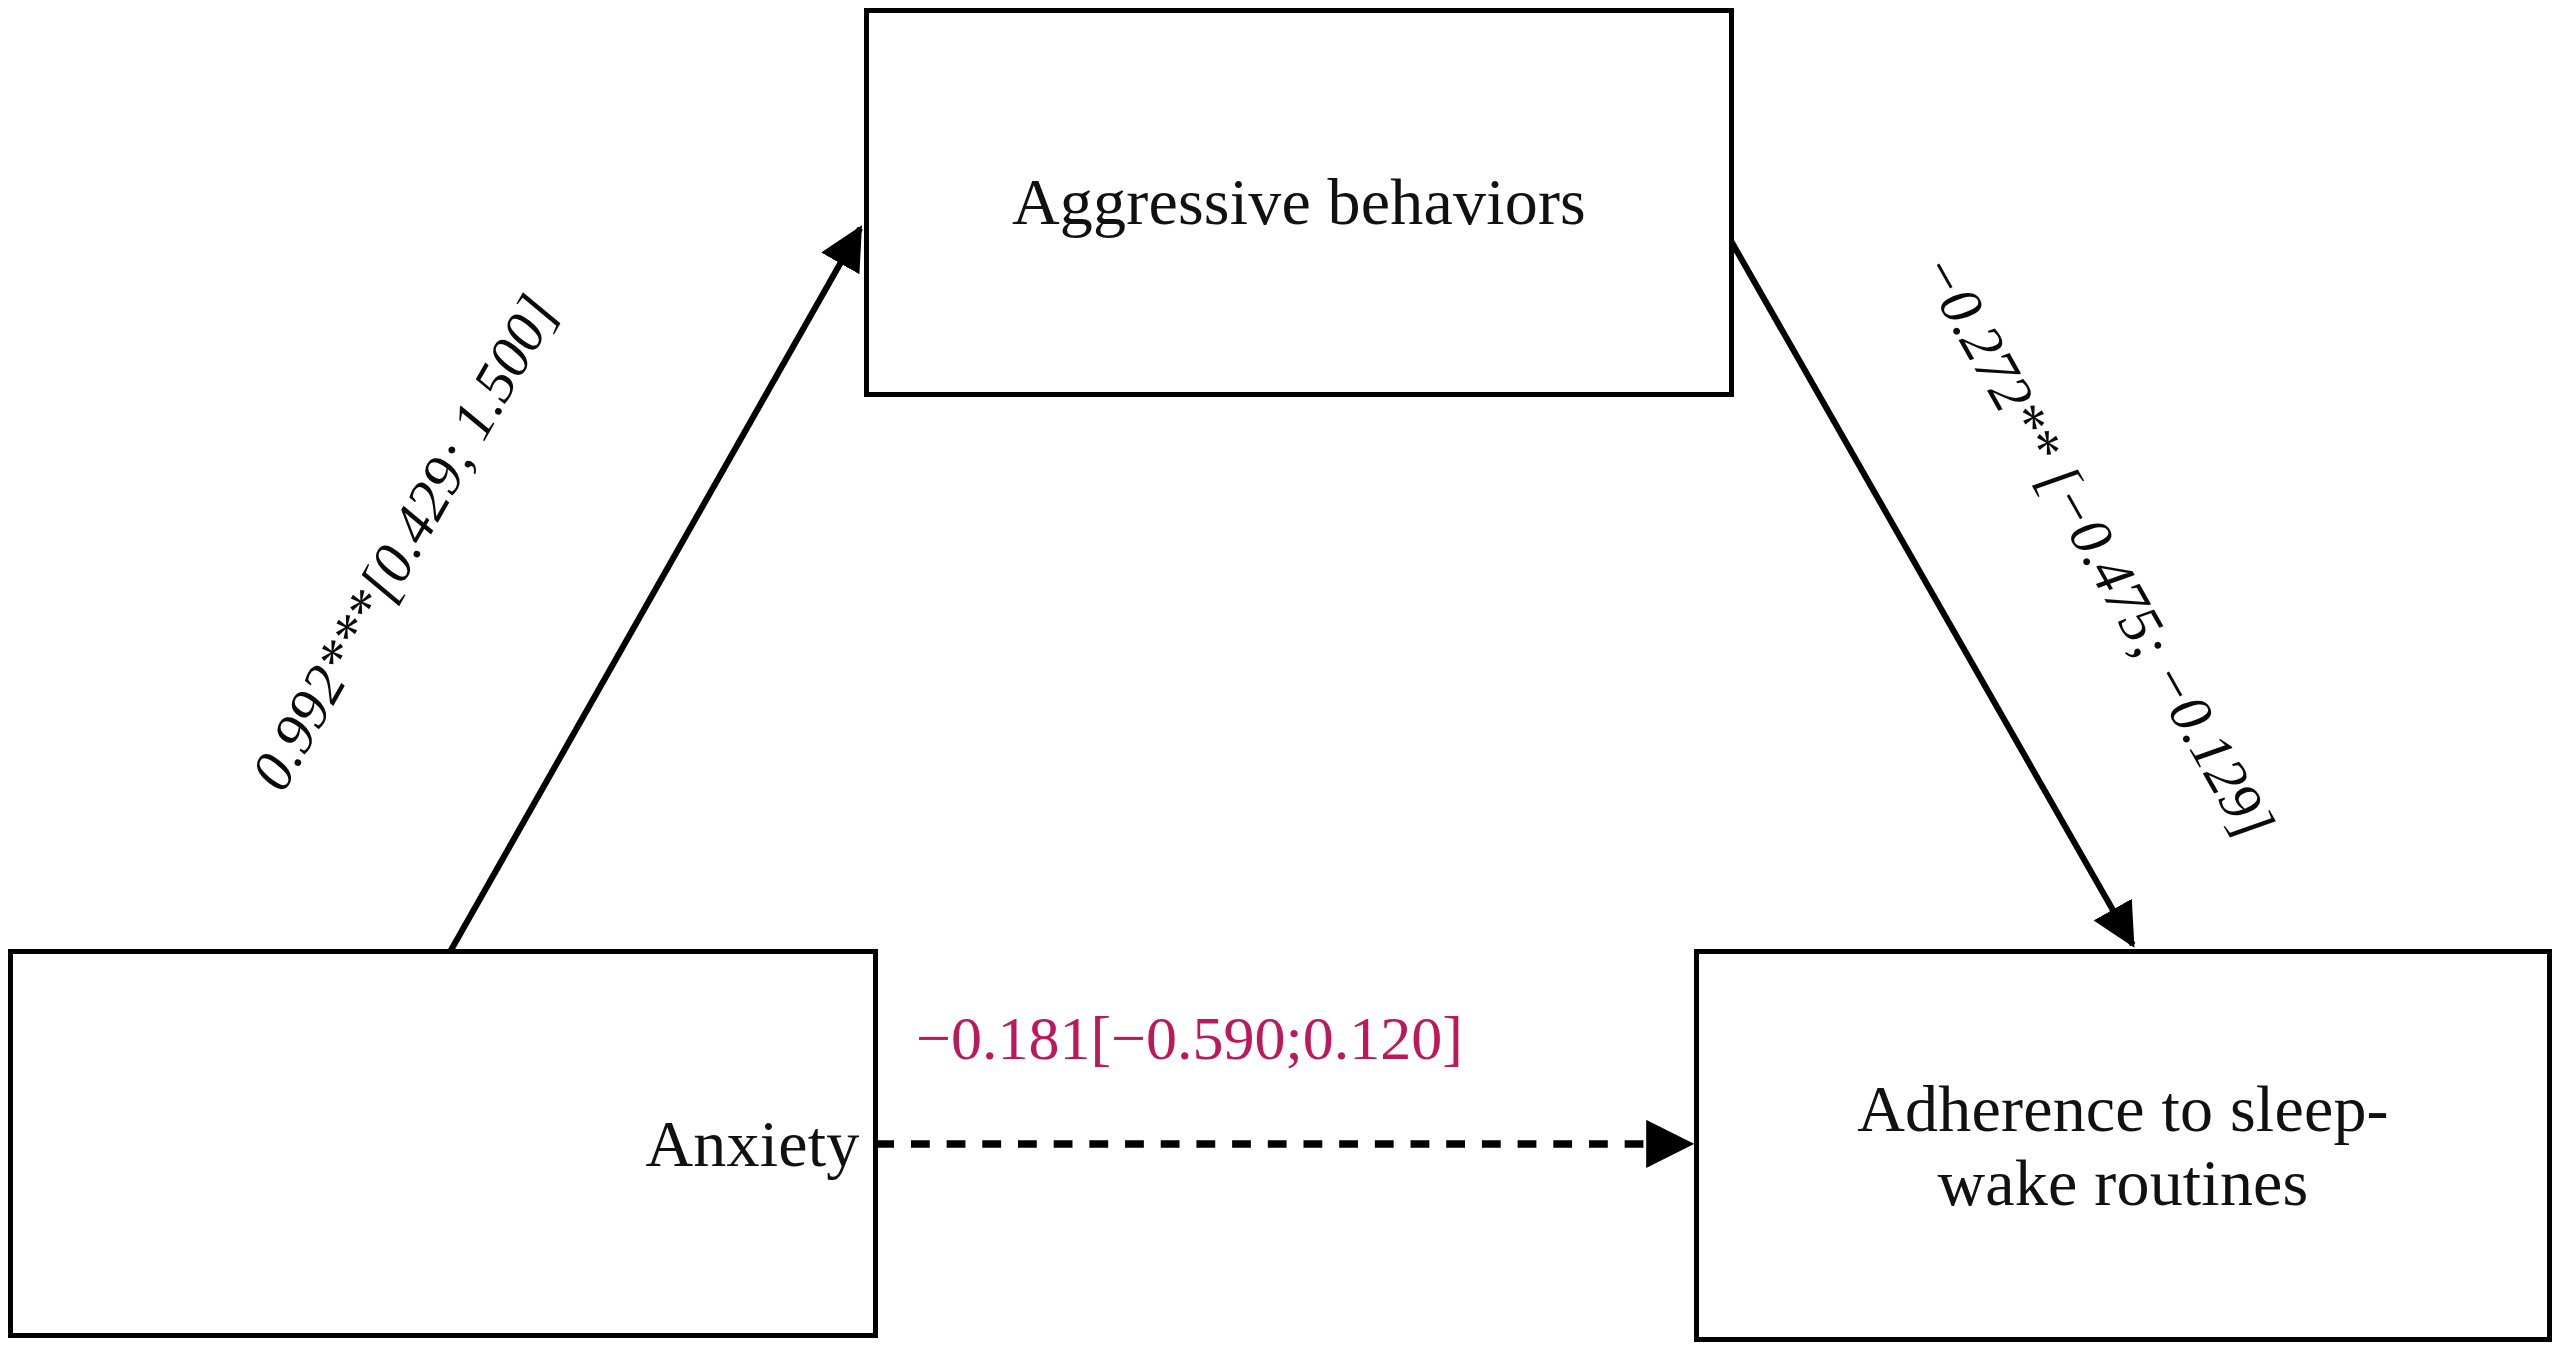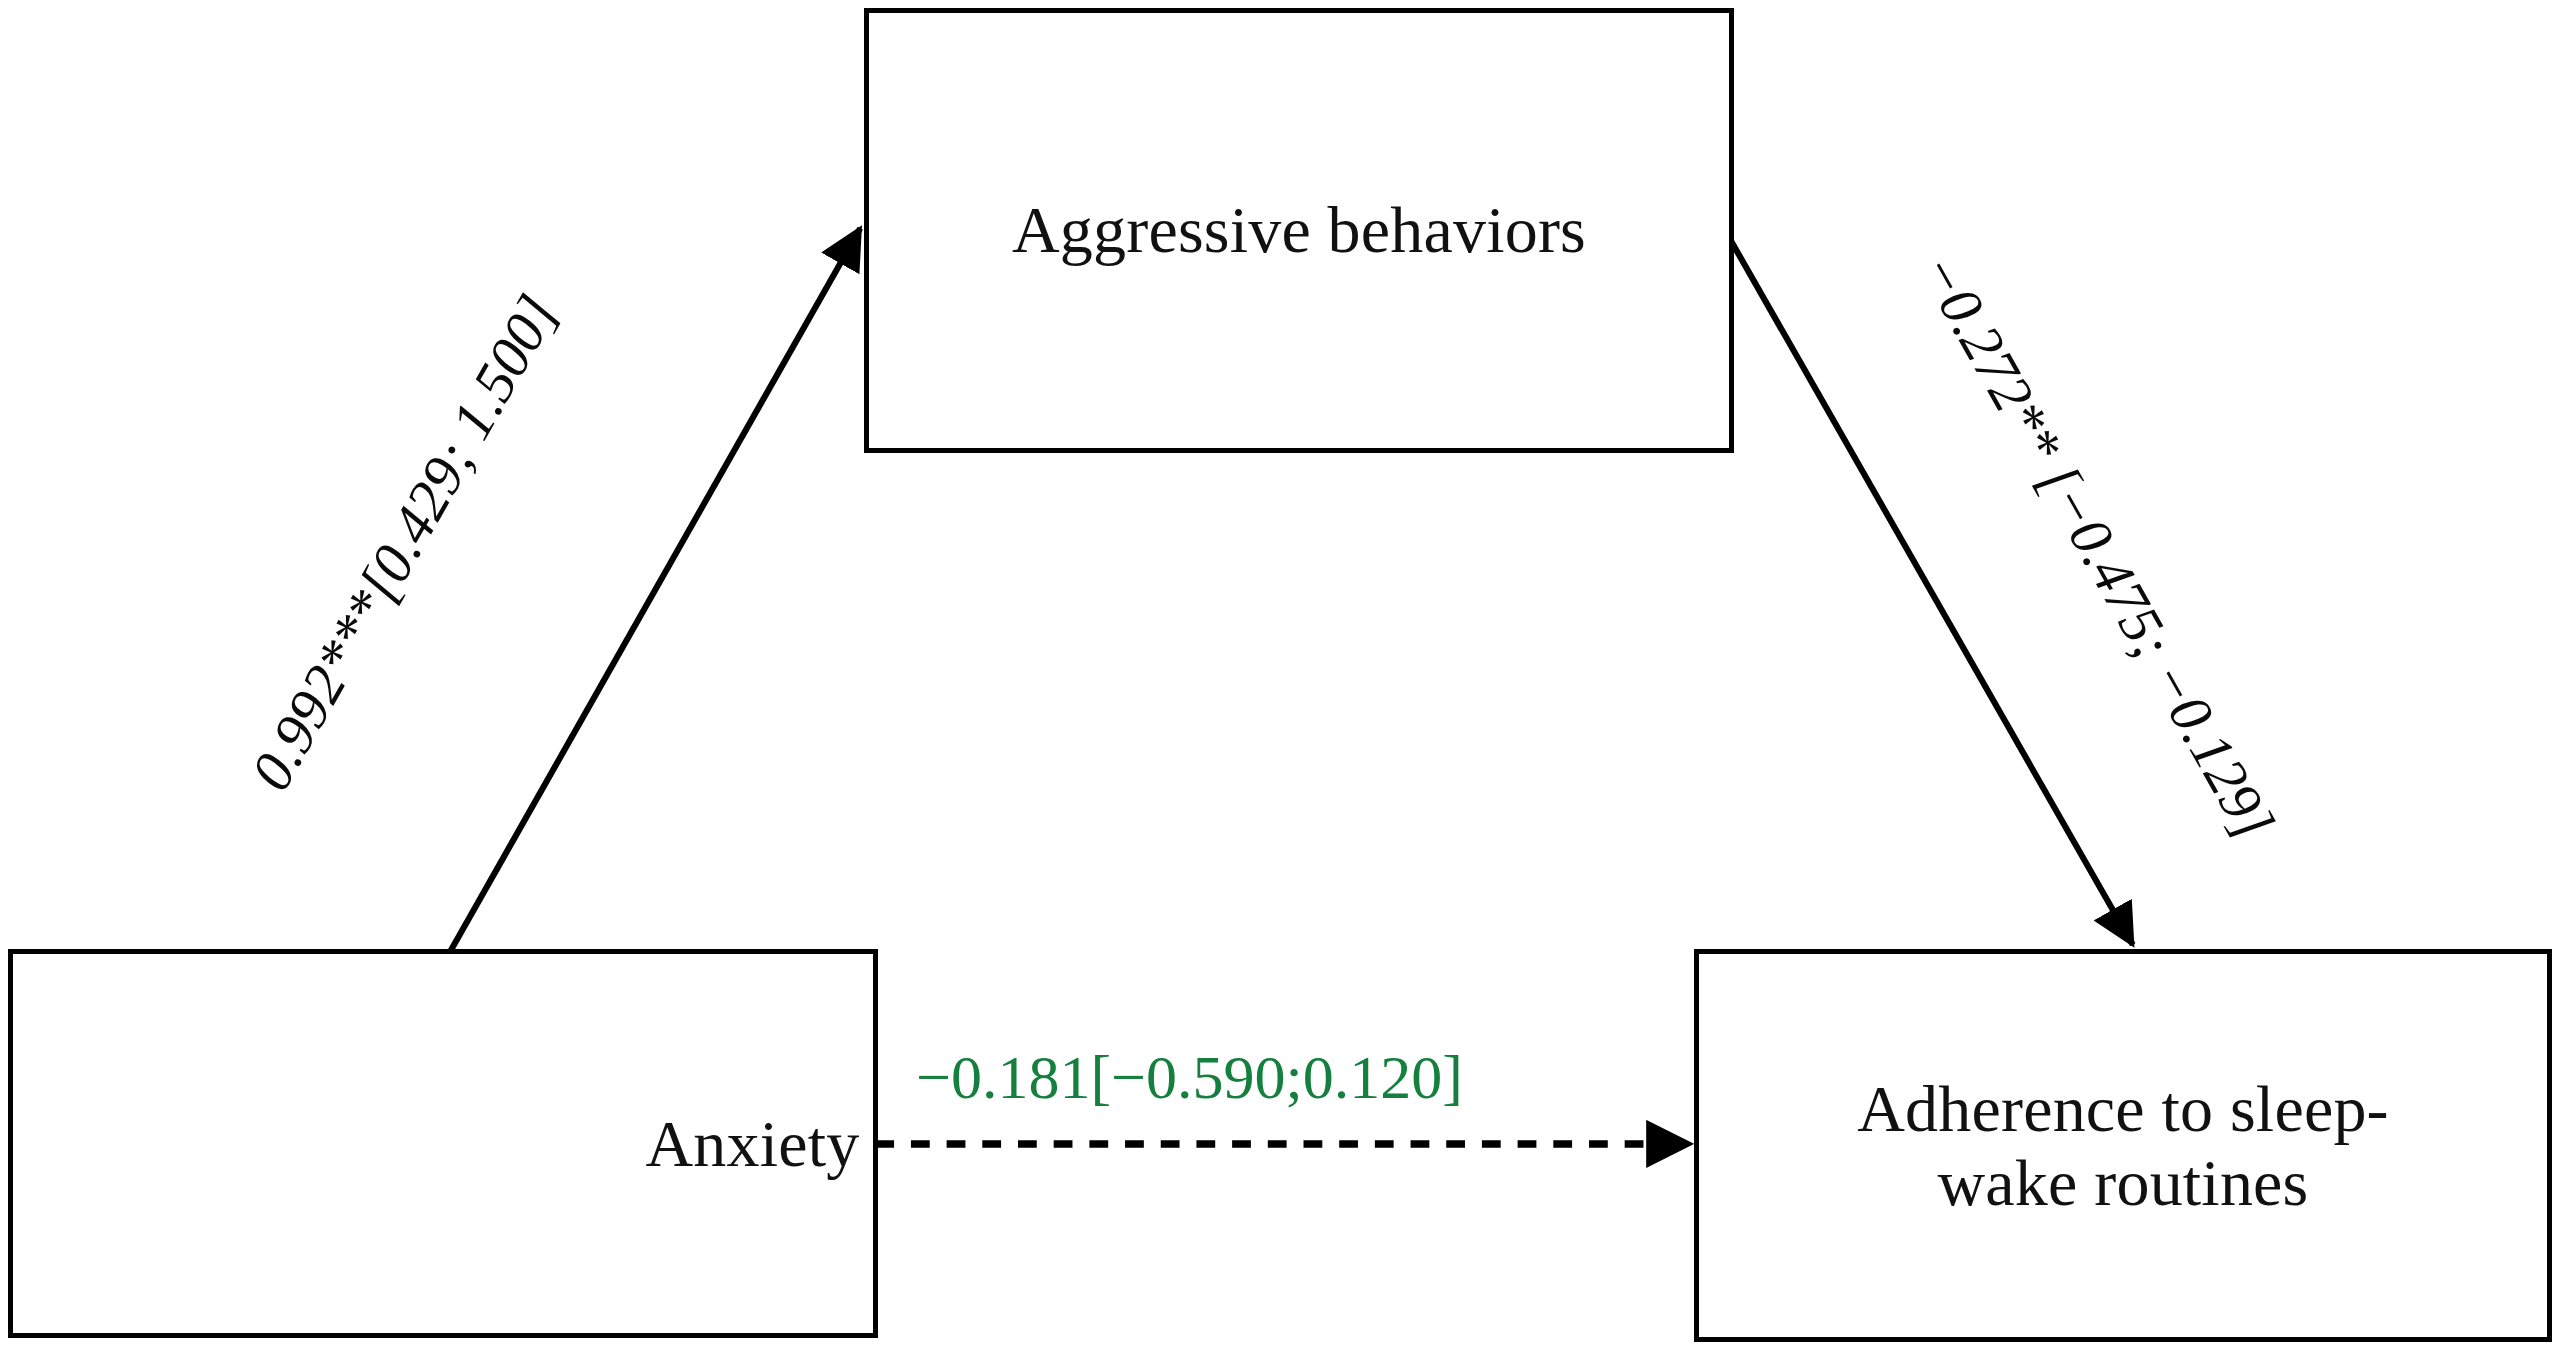--- a/index.html
+++ b/index.html
@@ -37,21 +37,21 @@
     line-height: 1.12;
     color: #111111;
     letter-spacing: 0.2px;
     white-space: pre-line;
     padding: 0 13px;
   }
   #box-mediator {
     left: 864px;
     top: 7.5px;
     width: 870px;
-    height: 445px;
+    height: 389px;
   }
   #box-predictor {
     left: 7.5px;
     top: 949px;
     width: 870px;
     height: 389px;
     justify-content: flex-end;
   }
   #box-outcome {
     left: 1694px;
@@ -85,25 +85,25 @@
     transform: rotate(-60.3deg);
   }
   #label-b-path {
     left: 1935px;
     top: 225px;
     transform: rotate(60.6deg);
   }
   #label-c-path {
     position: absolute;
     left: 916px;
-    top: 1042px;
+    top: 1003px;
     font-family: "Liberation Serif", "DejaVu Serif", serif;
     font-style: normal;
     font-size: 62px;
-    color: #15803d;
+    color: #be185d;
     white-space: nowrap;
     z-index: 4;
   }
 </style>
 </head>
 <body>
 
 <div id="canvas">
 
   <svg id="paths-layer" viewBox="0 0 2743 1447" xmlns="http://www.w3.org/2000/svg">

